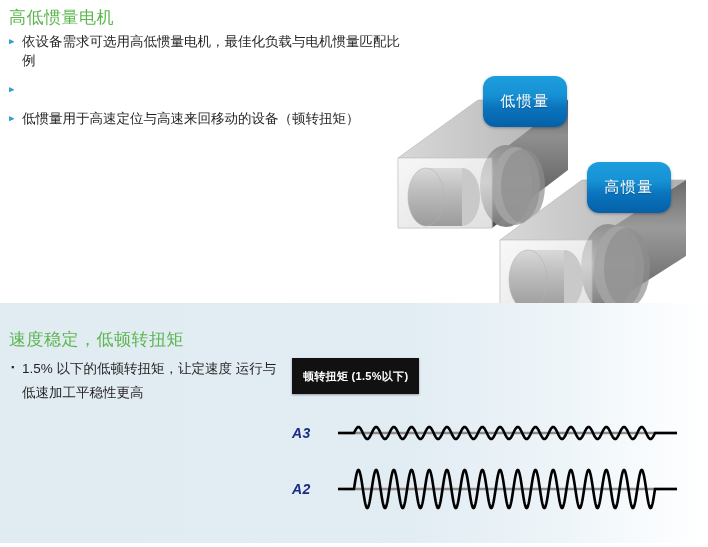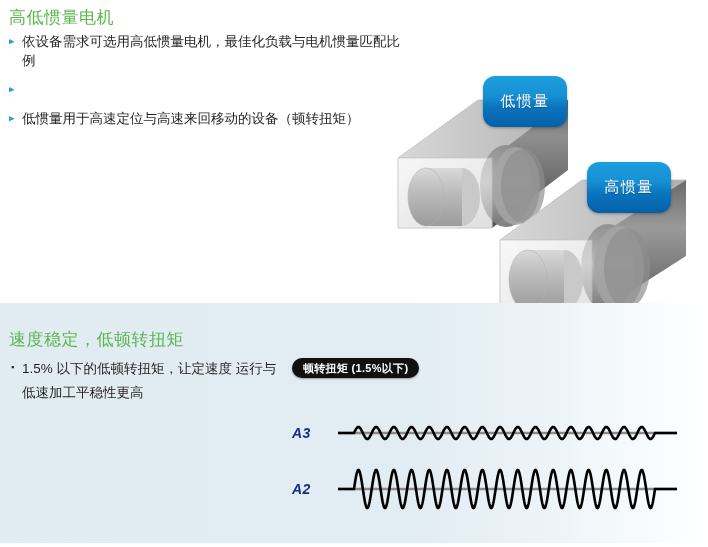--- a/index.html
+++ b/index.html
@@ -98,22 +98,22 @@
     line-height:24px;
   }
 
   
   #torque-chart{
     position:absolute;left:292px;top:55px;width:400px;height:180px;
   }
   #torque-pill{
     position:absolute;left:0px;top:0px;
     height:20px;
-    padding:0 11px;
-    border-radius:10px;
+    padding:8px 11px;
+    border-radius:0;
     background:#111111;
     color:#ffffff;
     font-size:11px;
     font-weight:bold;
     letter-spacing:.3px;
     display:flex;align-items:center;
     box-shadow:0 1px 2px rgba(0,0,0,.35);
   }
   .wave-row{
     position:absolute;

